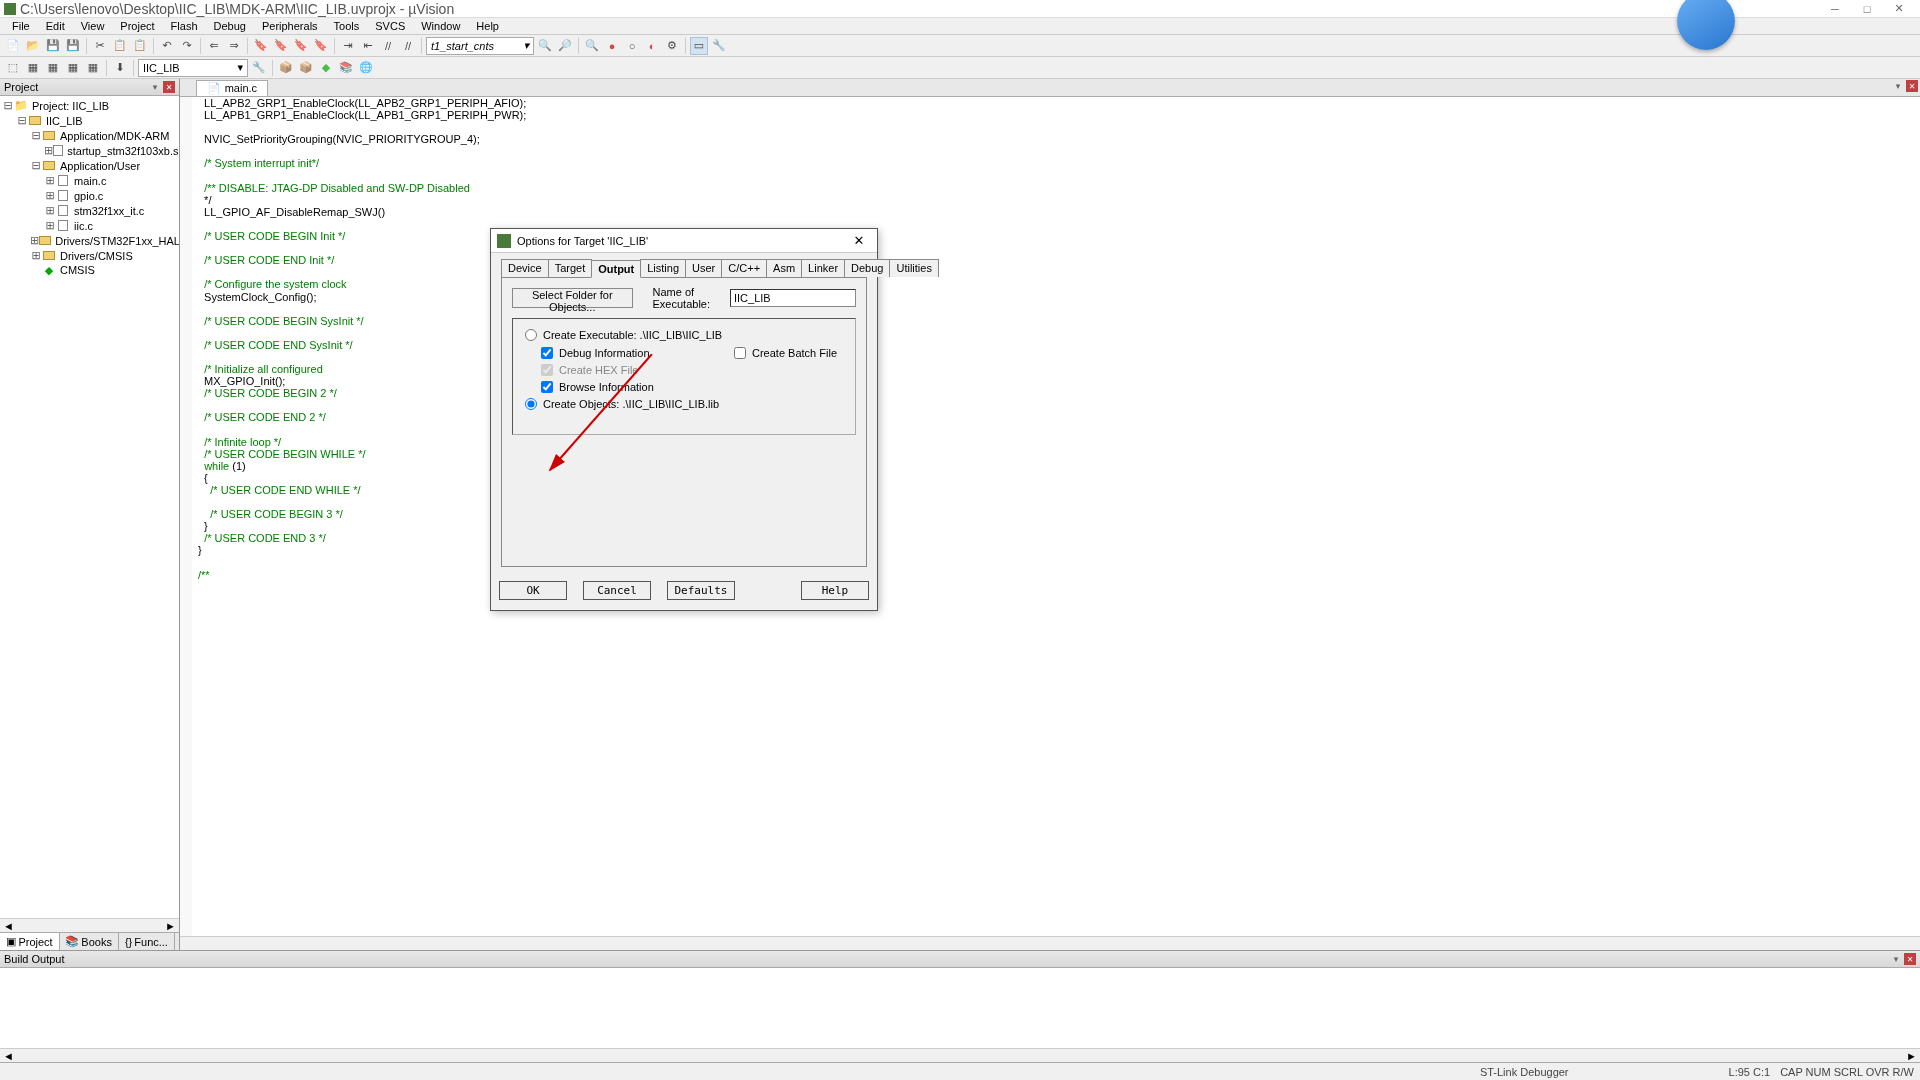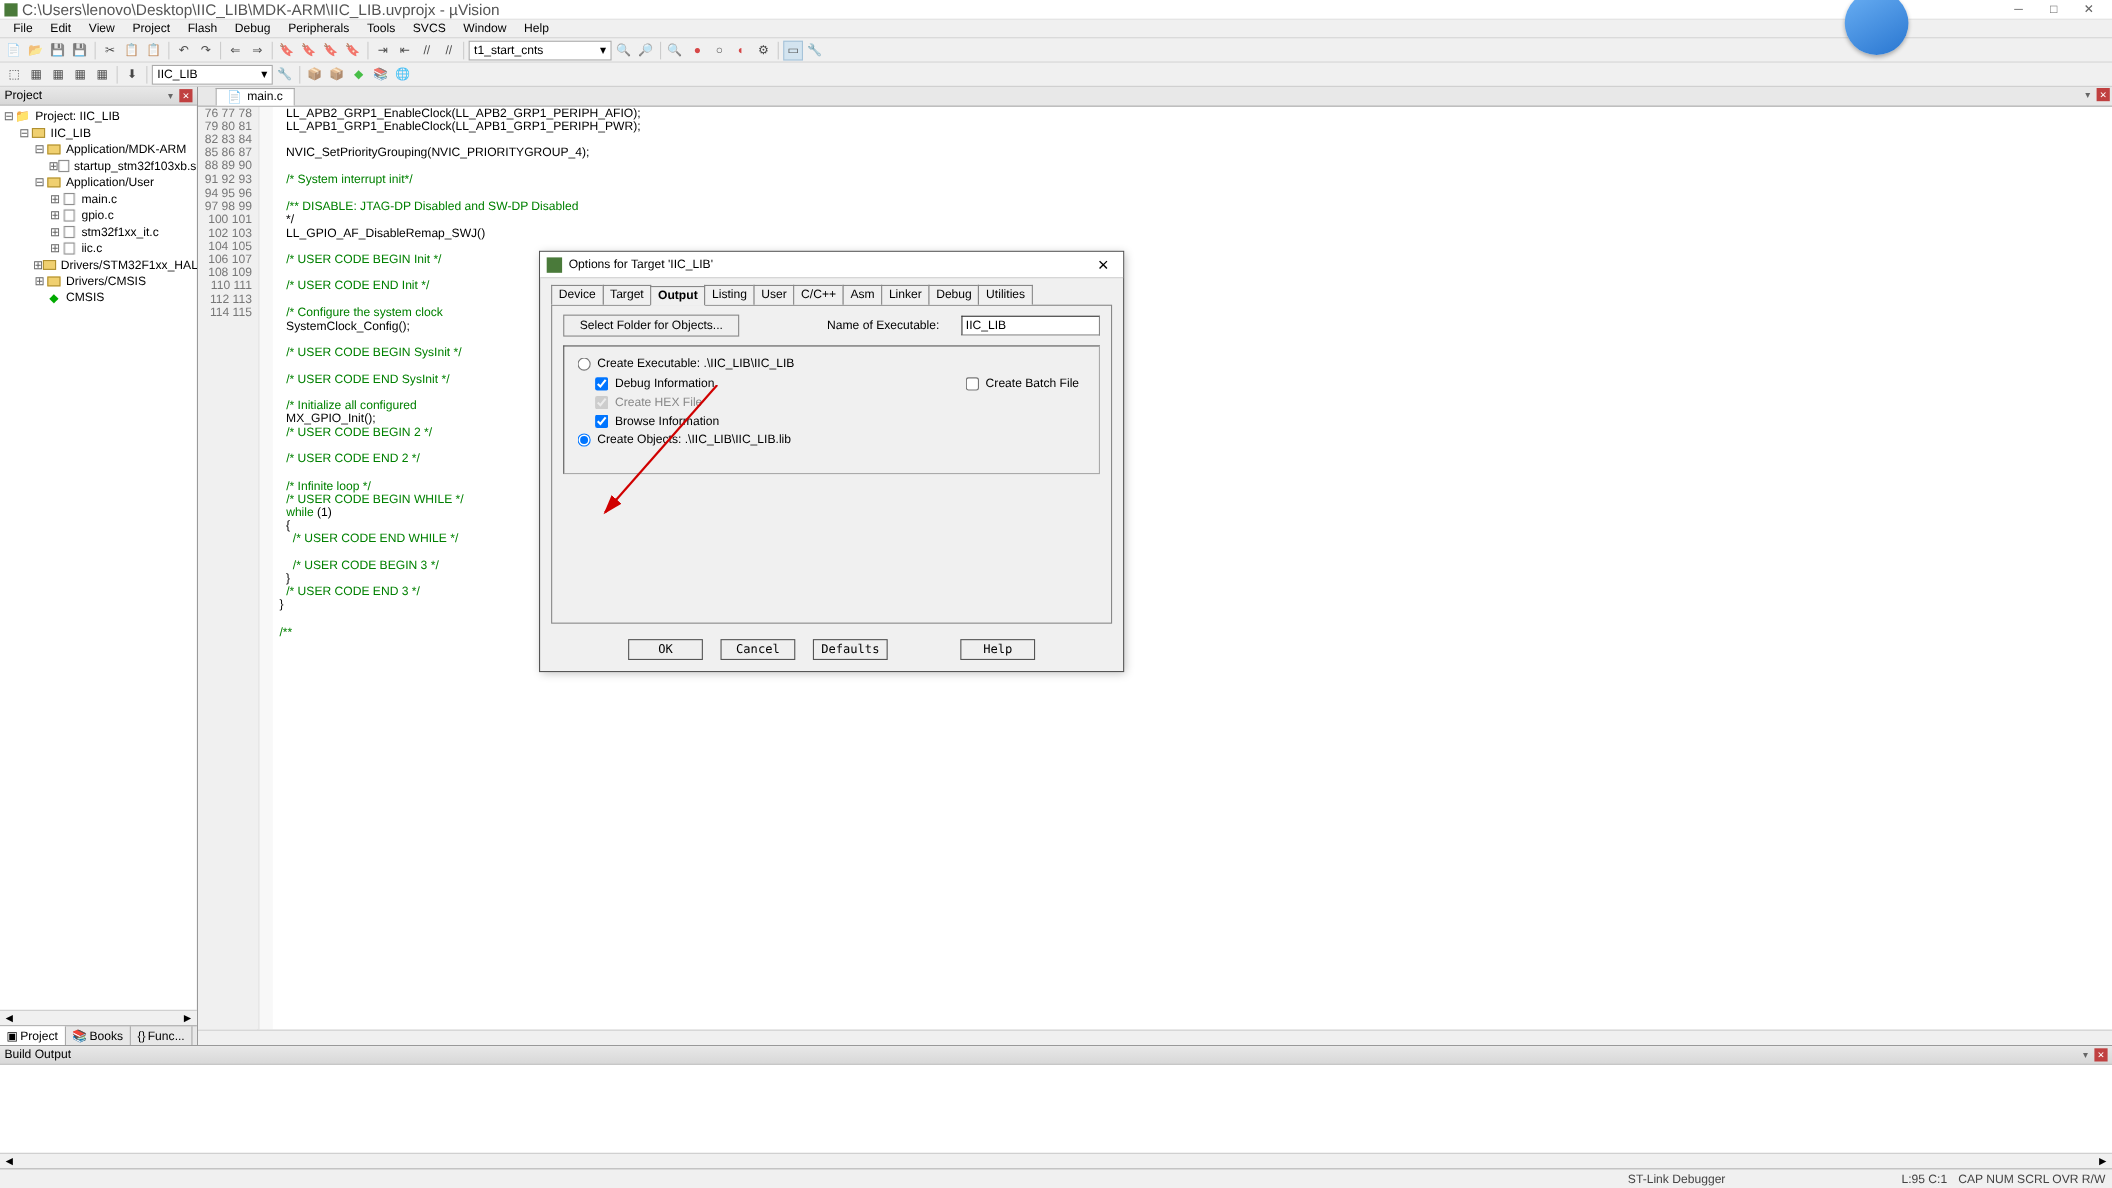--- a/index.html
+++ b/index.html
@@ -41,21 +41,21 @@
 .fold-col { width: 12px; background: #f8f8f8; }
 .code { flex: 1; padding-left: 6px; line-height: 1.1; white-space: pre; color: #000; position: relative;}
 .kw { color: #008000; }
 .cm { color: #008000; }
 .scrollbar-h { height: 14px; background: #f0f0f0; border-top: 1px solid #ccc; }
 .build-panel { border-top: 1px solid #999; display: flex; flex-direction: column; height: 112px;}
 .build-body { flex: 1; background: #fff; overflow: auto; }
 .statusbar { height: 18px; background: #f0f0f0; border-top: 1px solid #aaa; display: flex; align-items: center; padding: 0 6px; font-size: 11px; color: #444; }
 .status-right { margin-left: auto; display: flex; gap: 10px; }
 .blue-circle { position: absolute; top: -8px; right: 185px; width: 58px; height: 58px; border-radius: 50%; background: linear-gradient(150deg,#6bb0f4,#2976d0); box-shadow: 0 2px 4px rgba(0,0,0,.3); z-index: 5;}
-.dialog { position: absolute; left: 490px; top: 228px; width: 532px; background: #f0f0f0; border: 1px solid #555; box-shadow: 2px 2px 8px rgba(0,0,0,.25); z-index: 100; }
+.dialog { position: absolute; left: 490px; top: 228px; width: 388px; background: #f0f0f0; border: 1px solid #555; box-shadow: 2px 2px 8px rgba(0,0,0,.25); z-index: 100; }
 .dlg-title { height: 24px; background: #fff; display: flex; align-items: center; padding: 0 6px; border-bottom: 1px solid #ccc; }
 .dlg-title-icon { width: 14px; height: 14px; background: #4a7a3a; margin-right: 6px; }
 .dlg-title-text { flex: 1; font-size: 11px; }
 .dlg-close { width: 24px; height: 18px; display: flex; align-items: center; justify-content: center; cursor: pointer; font-size: 13px;}
 .dlg-tabs { display: flex; padding: 6px 10px 0; font-family: Consolas, monospace; font-size: 11px; }
 .dtab { padding: 2px 6px; border: 1px solid #888; border-bottom: none; background: #f0f0f0; margin-right: -1px; cursor: pointer; }
 .dtab.active { background: #f0f0f0; position: relative; top: 1px; border-bottom: 1px solid #f0f0f0; font-weight: bold;}
 .dlg-page { margin: 0 10px 8px; border: 1px solid #888; background: #f0f0f0; padding: 8px 10px; min-height: 290px; border-top: 1px solid #888; }
 .dlg-row1 { display: flex; align-items: center; margin-bottom: 8px; gap: 20px;}
 .dlg-btn-std { border: 1px solid #888; background: #efefef; height: 20px; padding: 0 14px; cursor: pointer; font-size:11px;}
@@ -119,21 +119,21 @@
   <div class="tb-btn">🔖</div>
   <div class="tb-btn">🔖</div>
   <div class="tb-btn">🔖</div>
   <div class="tb-btn">🔖</div>
   <div class="tb-sep"></div>
   <div class="tb-btn">⇥</div>
   <div class="tb-btn">⇤</div>
   <div class="tb-btn">//</div>
   <div class="tb-btn">//</div>
   <div class="tb-sep"></div>
-  <div class="tb-combo" style="width:130px;">
+  <div class="tb-combo" style="width:108px;font-style:italic;">
       <span>t1_start_cnts</span>
       <span style="margin-left:auto">▾</span>
     </div>
   <div class="tb-btn">🔍</div>
   <div class="tb-btn">🔎</div>
   <div class="tb-sep"></div>
   <div class="tb-btn">🔍</div>
   <div class="tb-btn" style="color:#c00">●</div>
   <div class="tb-btn">○</div>
   <div class="tb-btn" style="color:#c00">◐</div>
@@ -275,61 +275,20 @@
       <div class="etab">
           <span>📄</span>
           <span>main.c</span>
         </div>
       <div class="etab-close">
           <div class="panel-pin">▾</div>
           <div class="panel-x">✕</div>
         </div>
     </div>
     <div class="editor-body">
-      <div class="gutter" id="gutter">76
-77
-78
-79
-80
-81
-82
-83
-84
-85
-86
-87
-88
-89
-90
-91
-92
-93
-94
-95
-96
-97
-98
-99
-100
-101
-102
-103
-104
-105
-106
-107
-108
-109
-110
-111
-112
-113
-114
-115
-</div>
       <div class="fold-col"></div>
       <div class="code" id="code">  LL_APB2_GRP1_EnableClock(LL_APB2_GRP1_PERIPH_AFIO);
   LL_APB1_GRP1_EnableClock(LL_APB1_GRP1_PERIPH_PWR);
 
   NVIC_SetPriorityGrouping(NVIC_PRIORITYGROUP_4);
 
   <span class="cm">/* System interrupt init*/</span>
 
   <span class="cm">/** DISABLE: JTAG-DP Disabled and SW-DP Disabled </span>
   */

